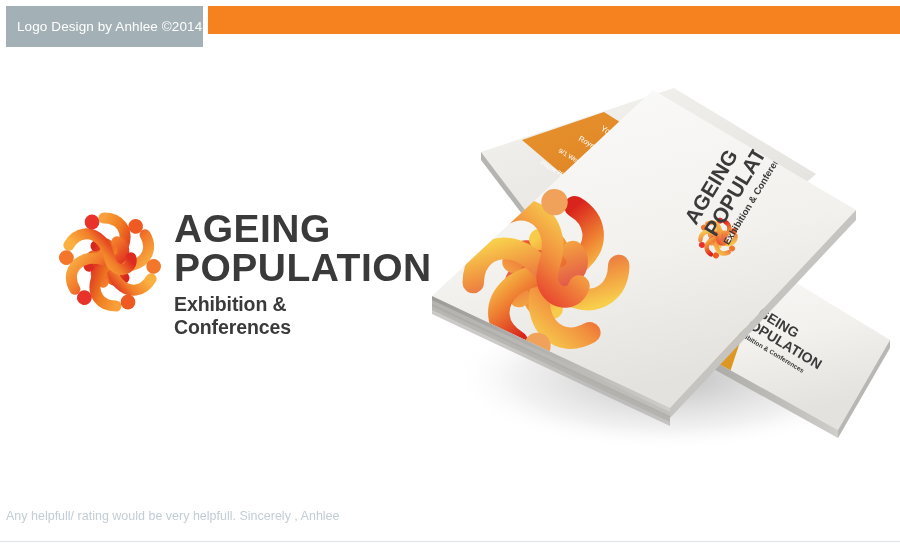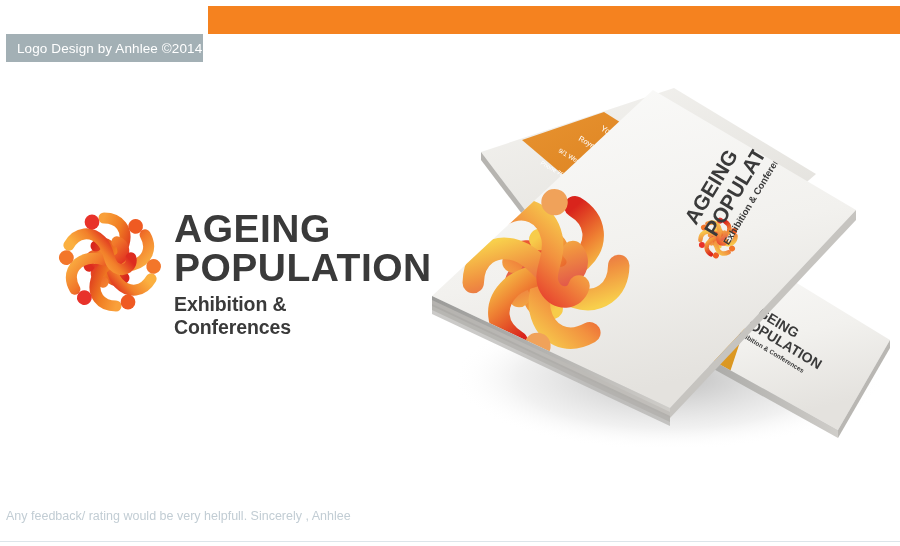--- a/index.html
+++ b/index.html
@@ -22,27 +22,26 @@
 
   
   #header-bar {
     position: absolute;
     left: 0; top: 0;
     width: 900px; height: 40px;
   }
   #credit-tab {
     position: absolute;
     left: 6px; top: 6px;
-    width: 197px; height: 28px;
+    width: 197px; height: 41px;
     background: #a3b0b5;
     display: flex;
     align-items: center;
     padding-left: 11px;
     box-sizing: border-box;
-    margin-top: 28px;
   }
   #credit-tab-label {
     color: #ffffff;
     font-size: 13.5px;
     letter-spacing: .1px;
     white-space: nowrap;
   }
   #header-accent {
     position: absolute;
     left: 208px; top: 6px;
@@ -395,17 +394,17 @@
 
         <polygon points="14,218 14,228 252,340 252,330" fill="url(#edgeGrad)"></polygon>
         <polygon points="252,330 252,340 438,142 438,132" fill="#c6c4c0"></polygon>
         <polygon points="14,222 14,232 252,344 252,334" fill="#bdbbb7" opacity="0.75"></polygon>
         <polygon points="14,226 14,236 252,348 252,338" fill="#a9a7a3" opacity="0.6"></polygon>
       </g>
     </svg>
   </div>
 
   <div id="footer-note">
-    <span class="footer-line">Any feedback/ rating would be very helpfull. Sincerely , Anhlee</span>
+    <span class="footer-line">Any helpfull/ rating would be very helpfull. Sincerely , Anhlee</span>
   </div>
   <div id="footer-divider"></div>
 
 </div>
 
 </body></html>

